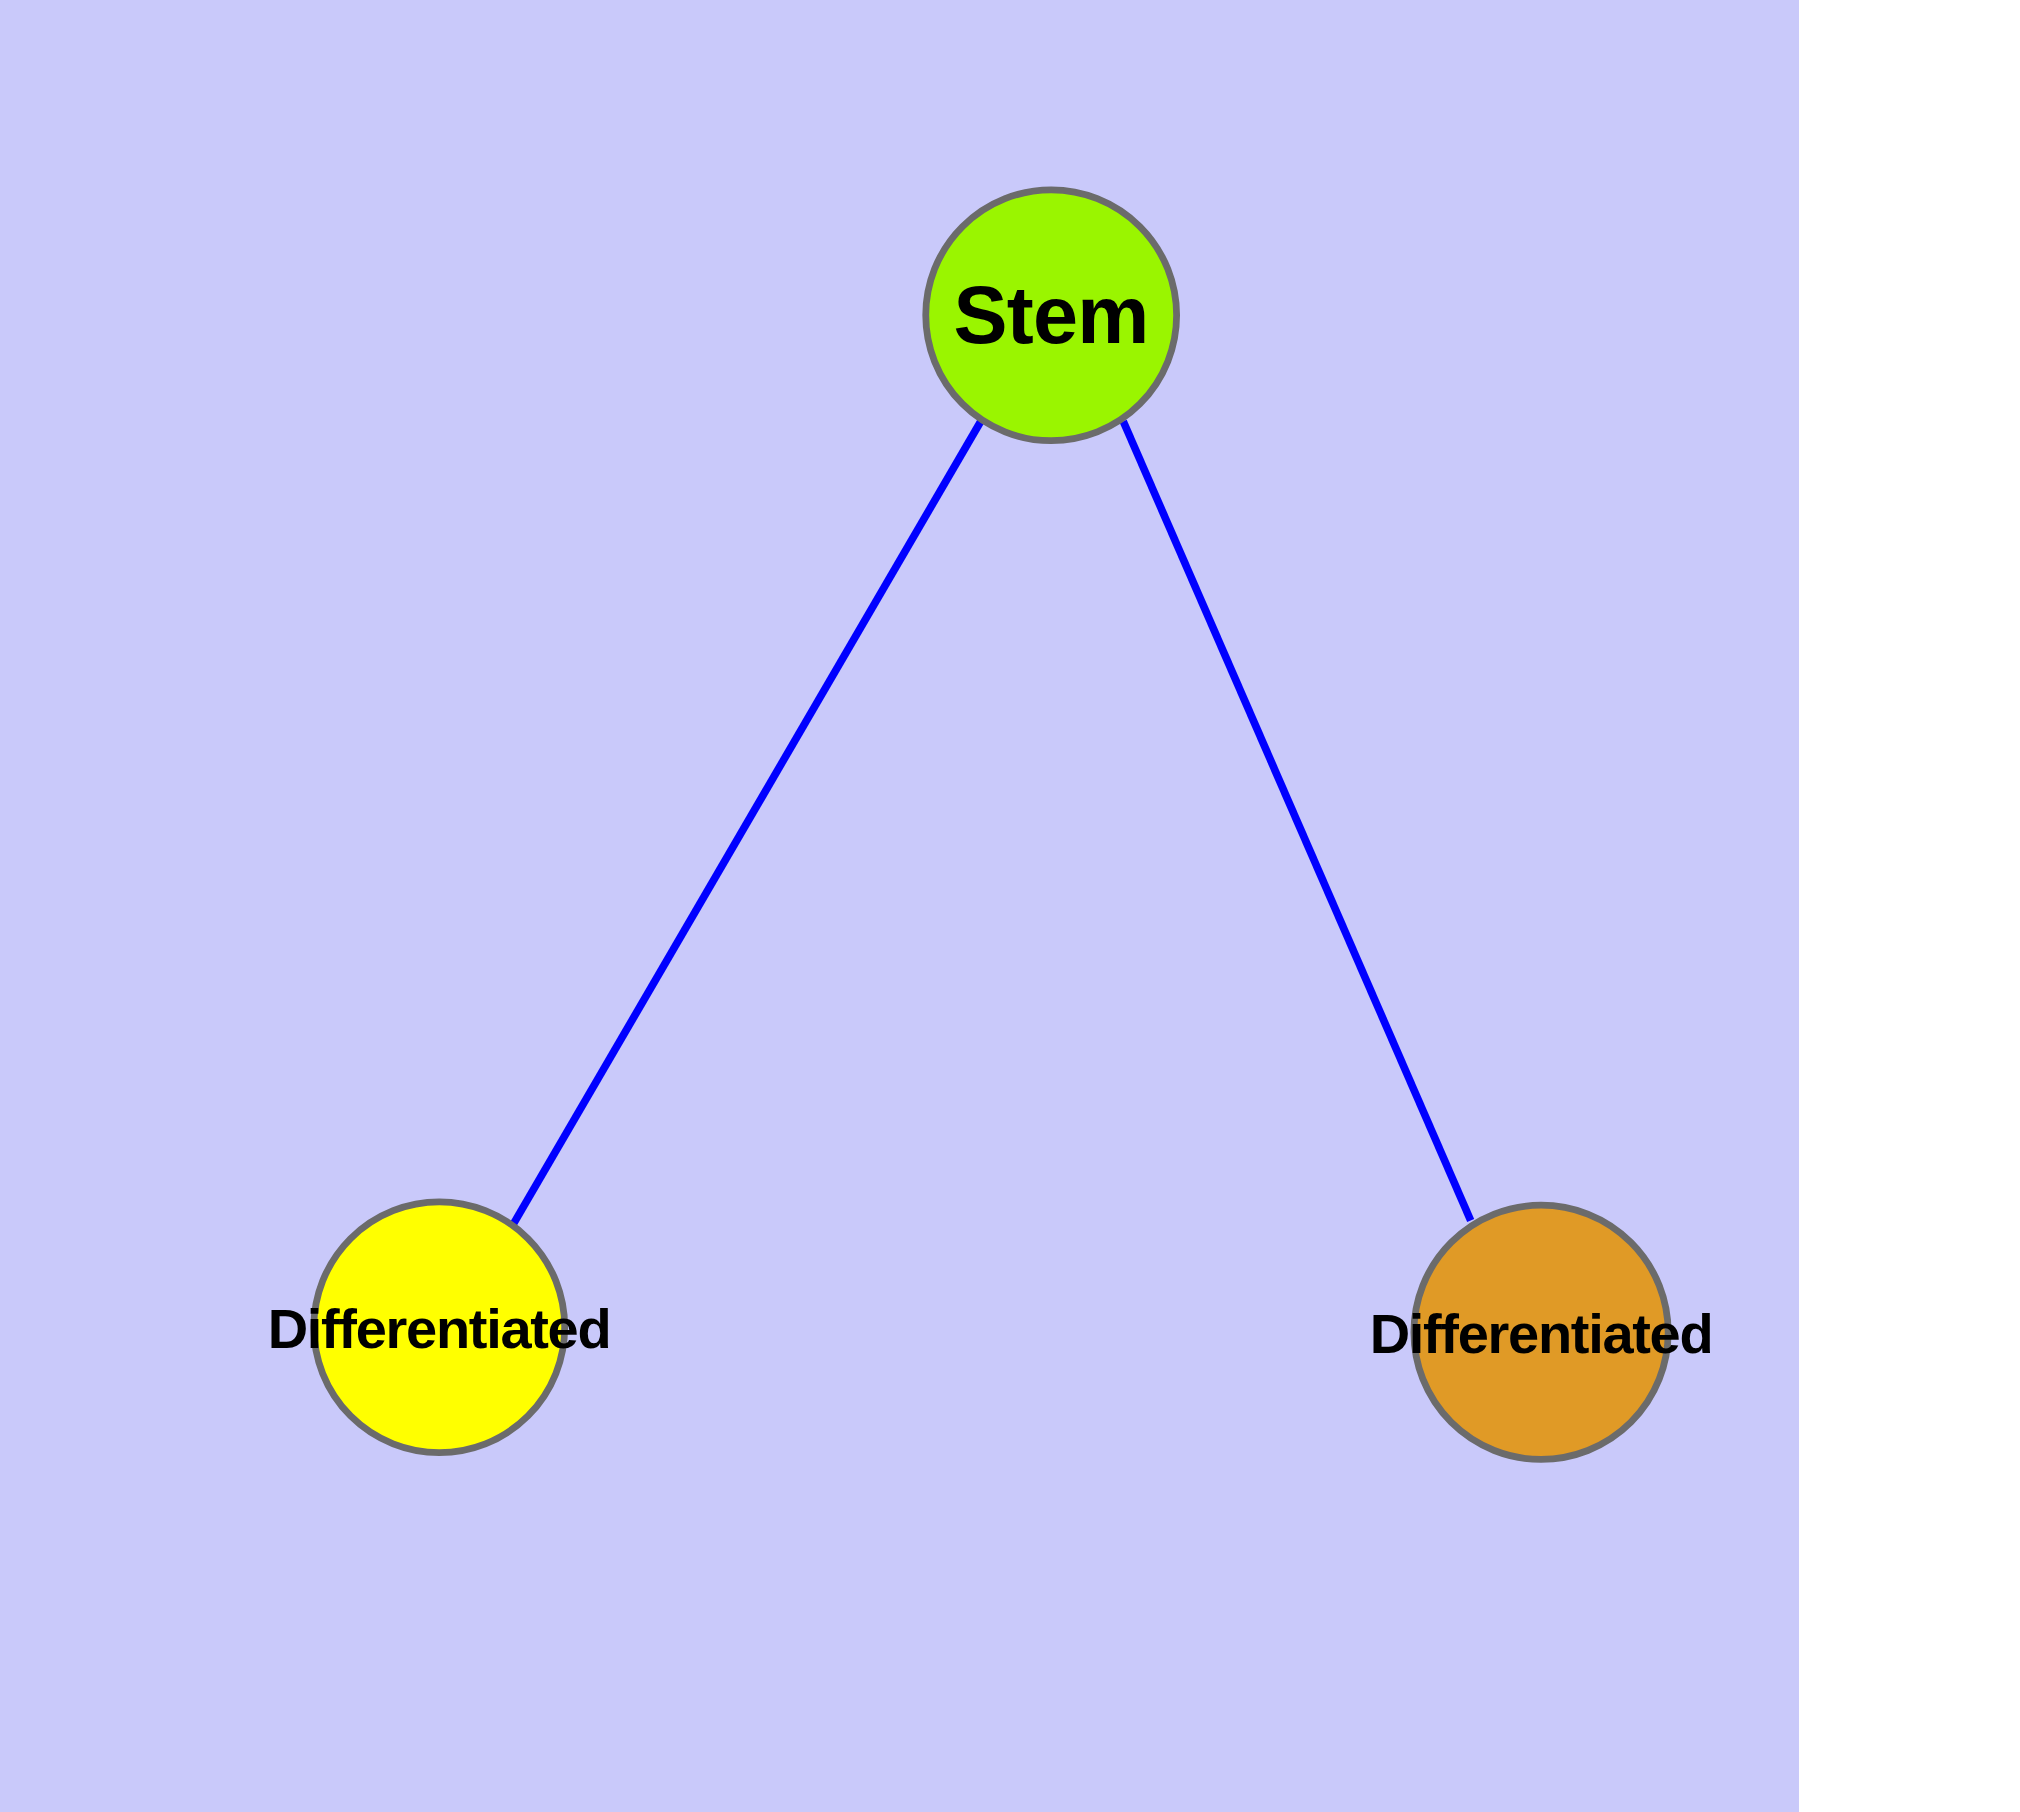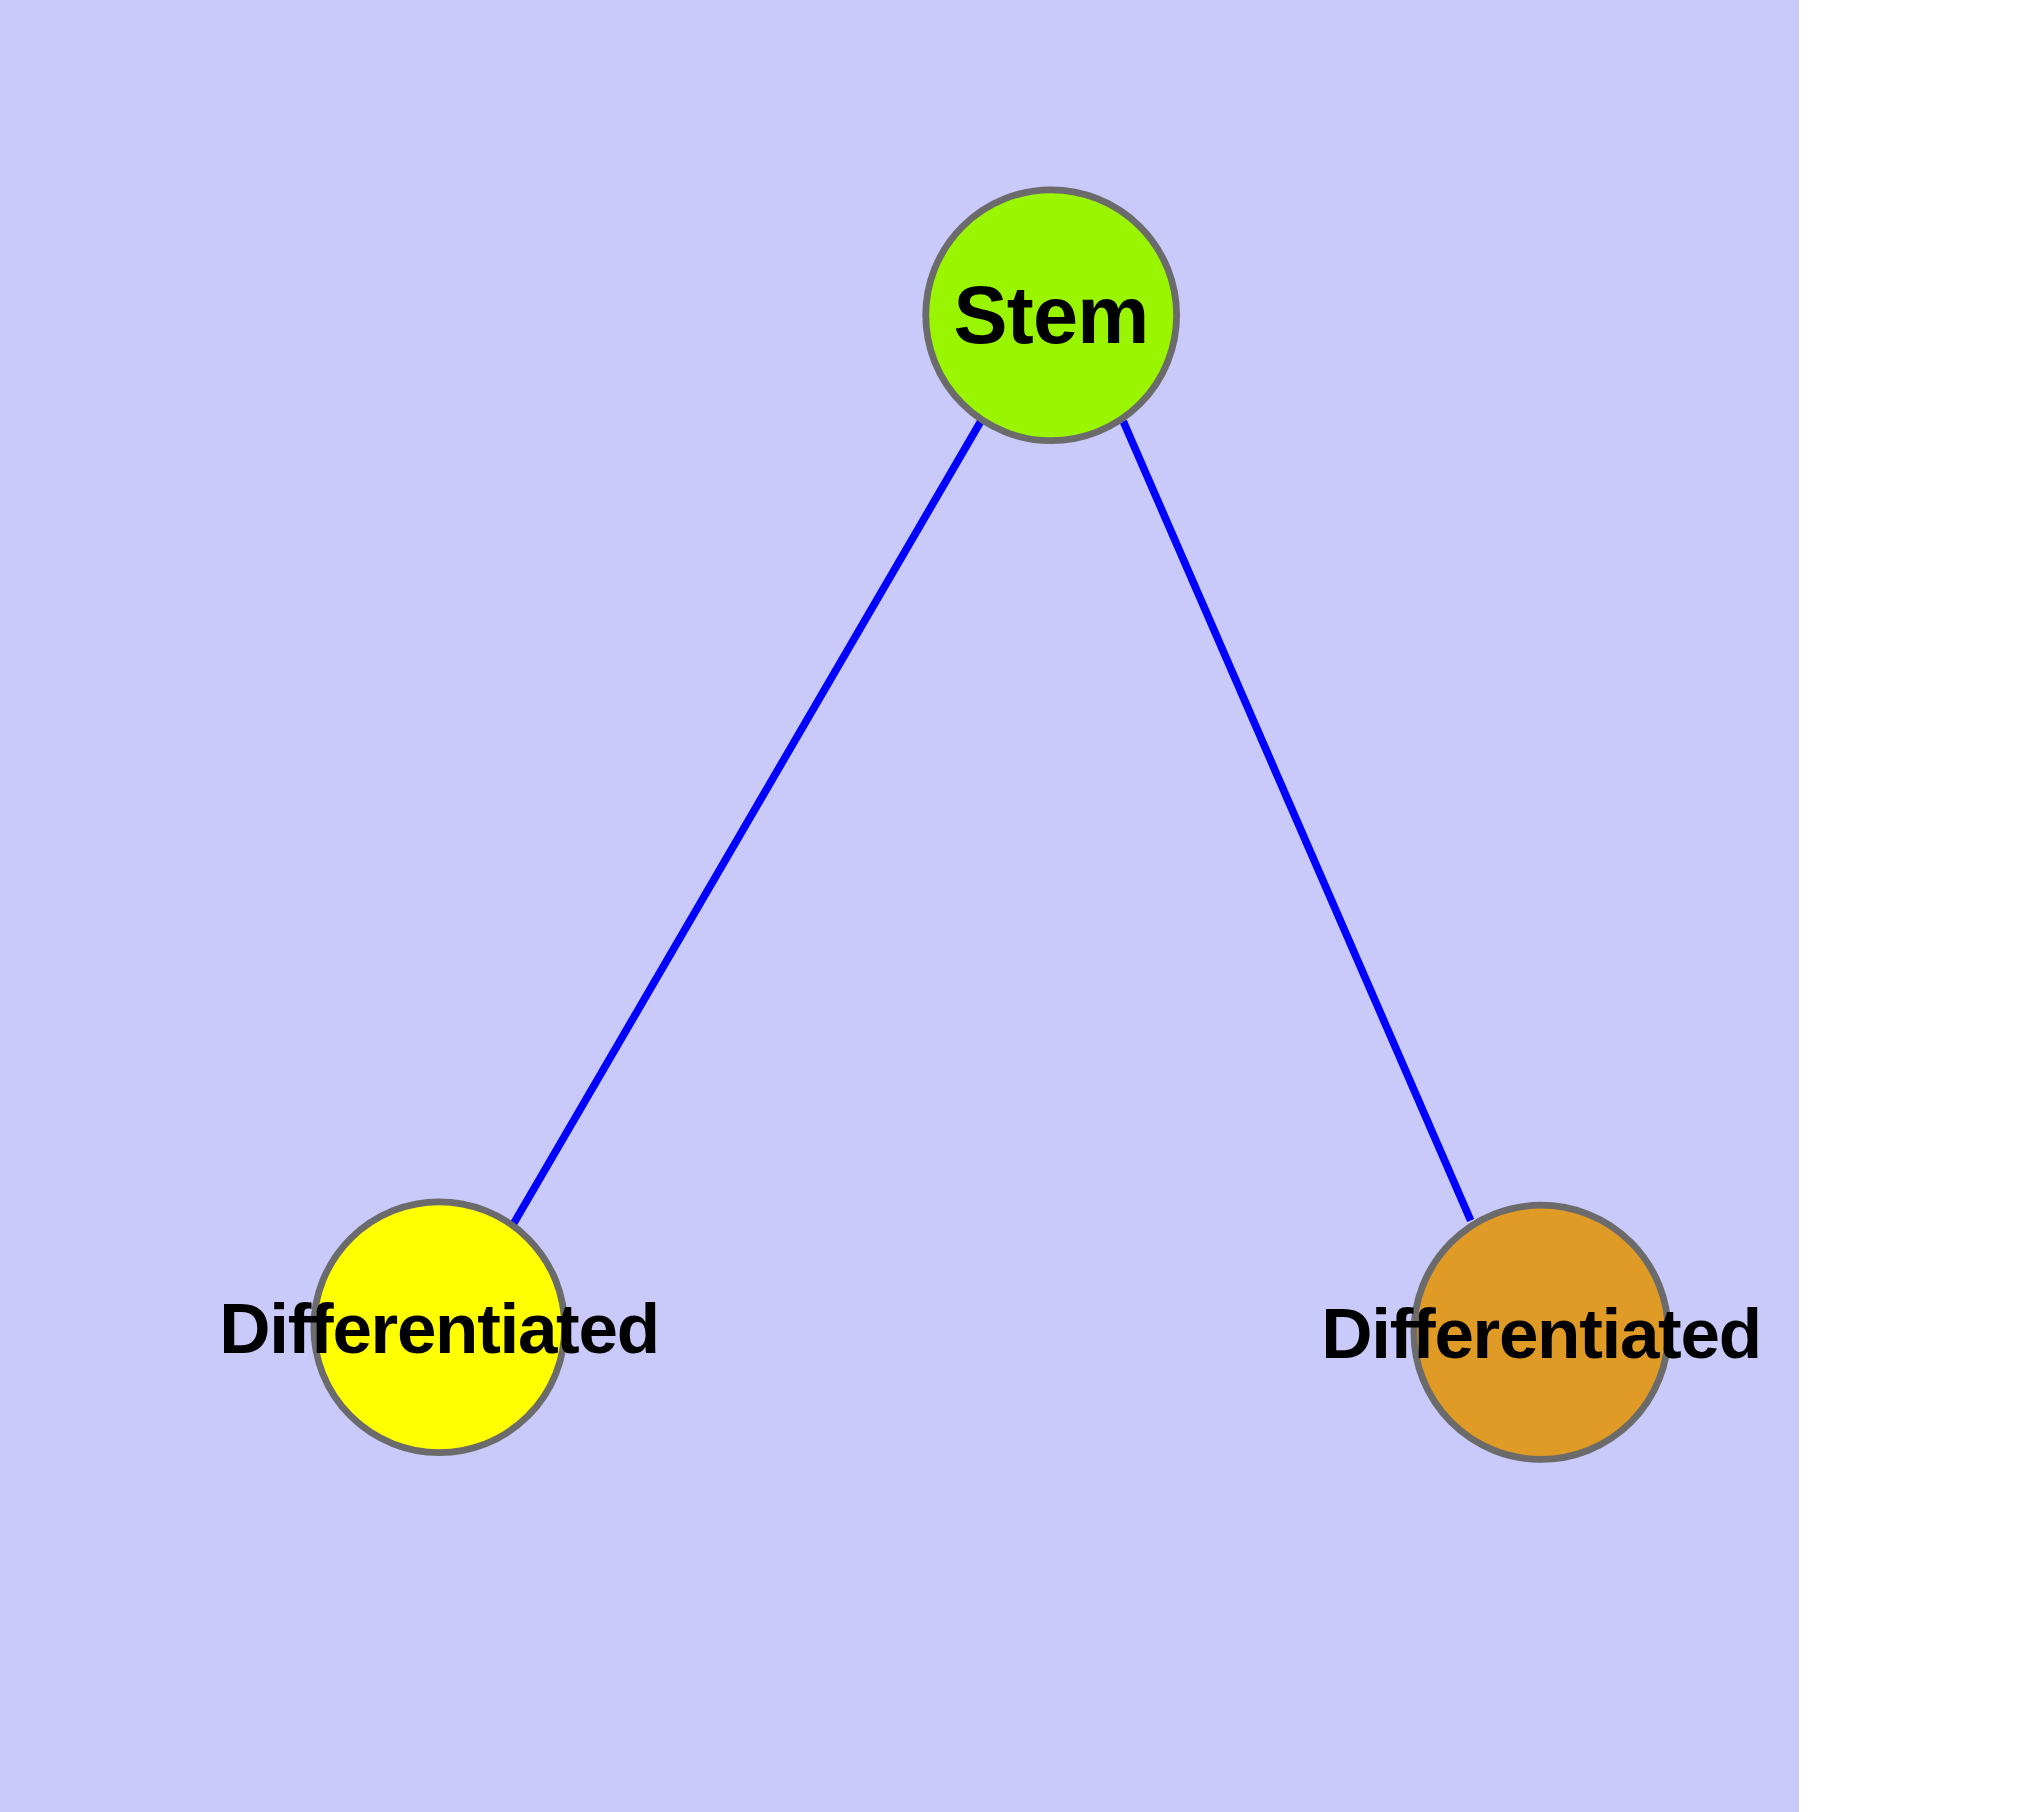--- a/index.html
+++ b/index.html
@@ -31,21 +31,21 @@
     white-space: nowrap;
     line-height: 1.12;
     pointer-events: none;
     transform: translate(-50%, -50%);
   }
   .label-stem {
     font-size: 81px;
     letter-spacing: -0.8px;
   }
   .label-diff {
-    font-size: 71px;
+    font-size: 56px;
     letter-spacing: -1.3px;
   }
 </style>
 </head>
 <body>
 
 <div id="canvas" style="background: rgb(201, 201, 250);">
 
   <svg id="graph-svg" viewBox="0 0 2384 2138">
     <g>

